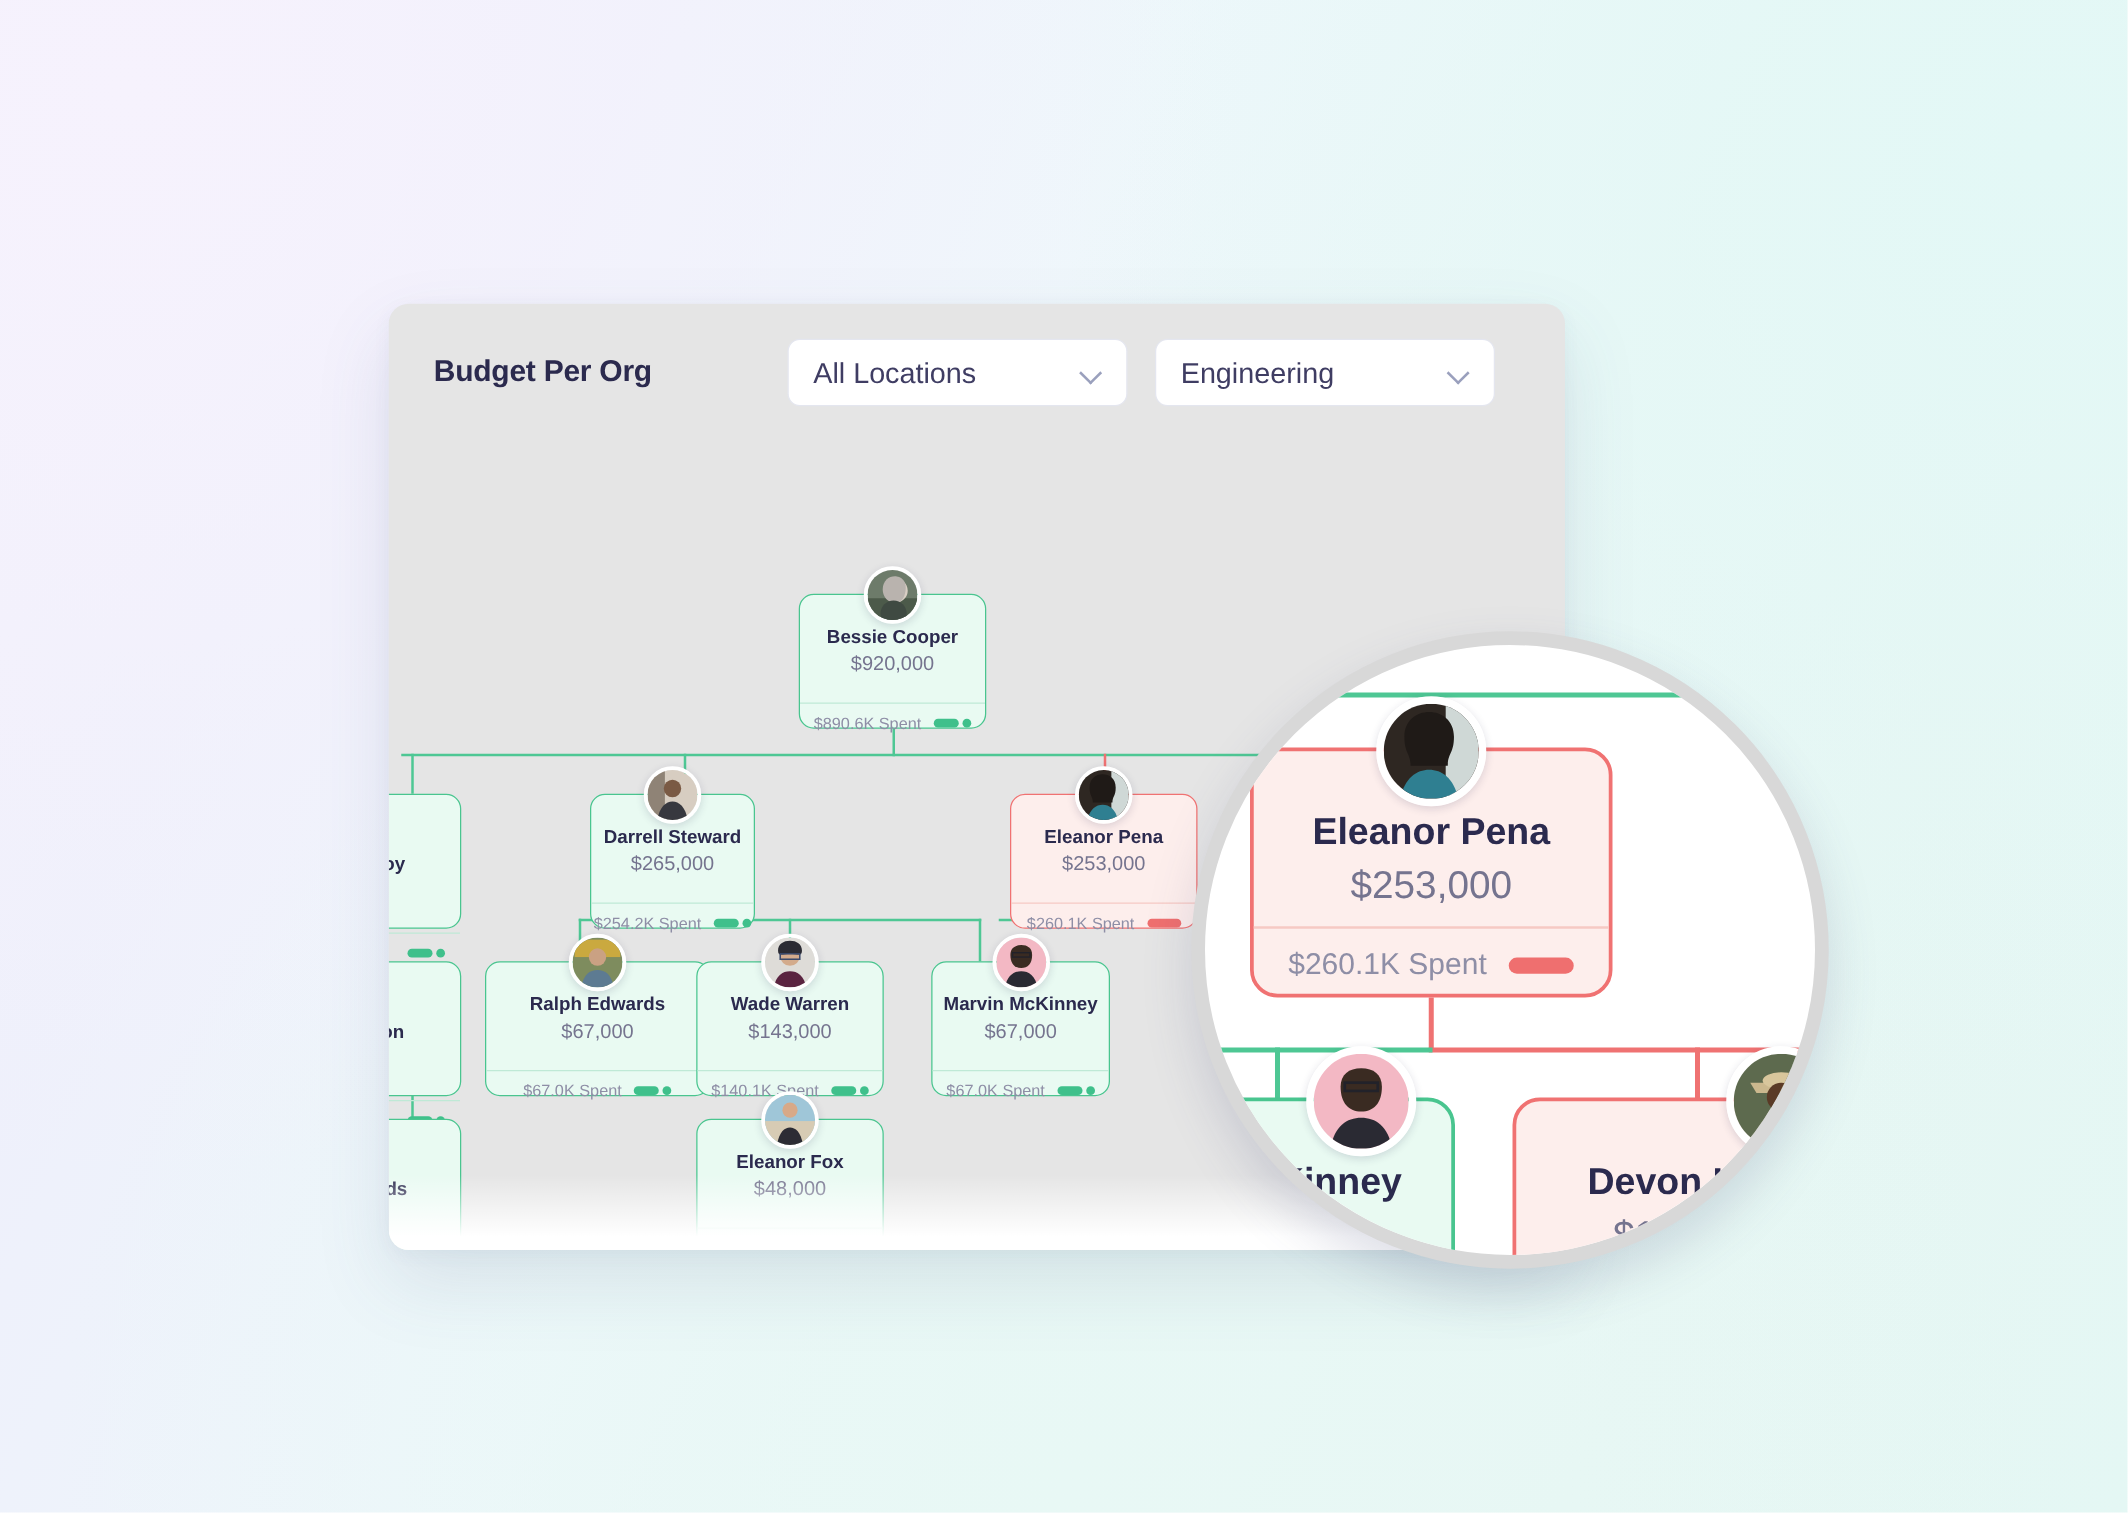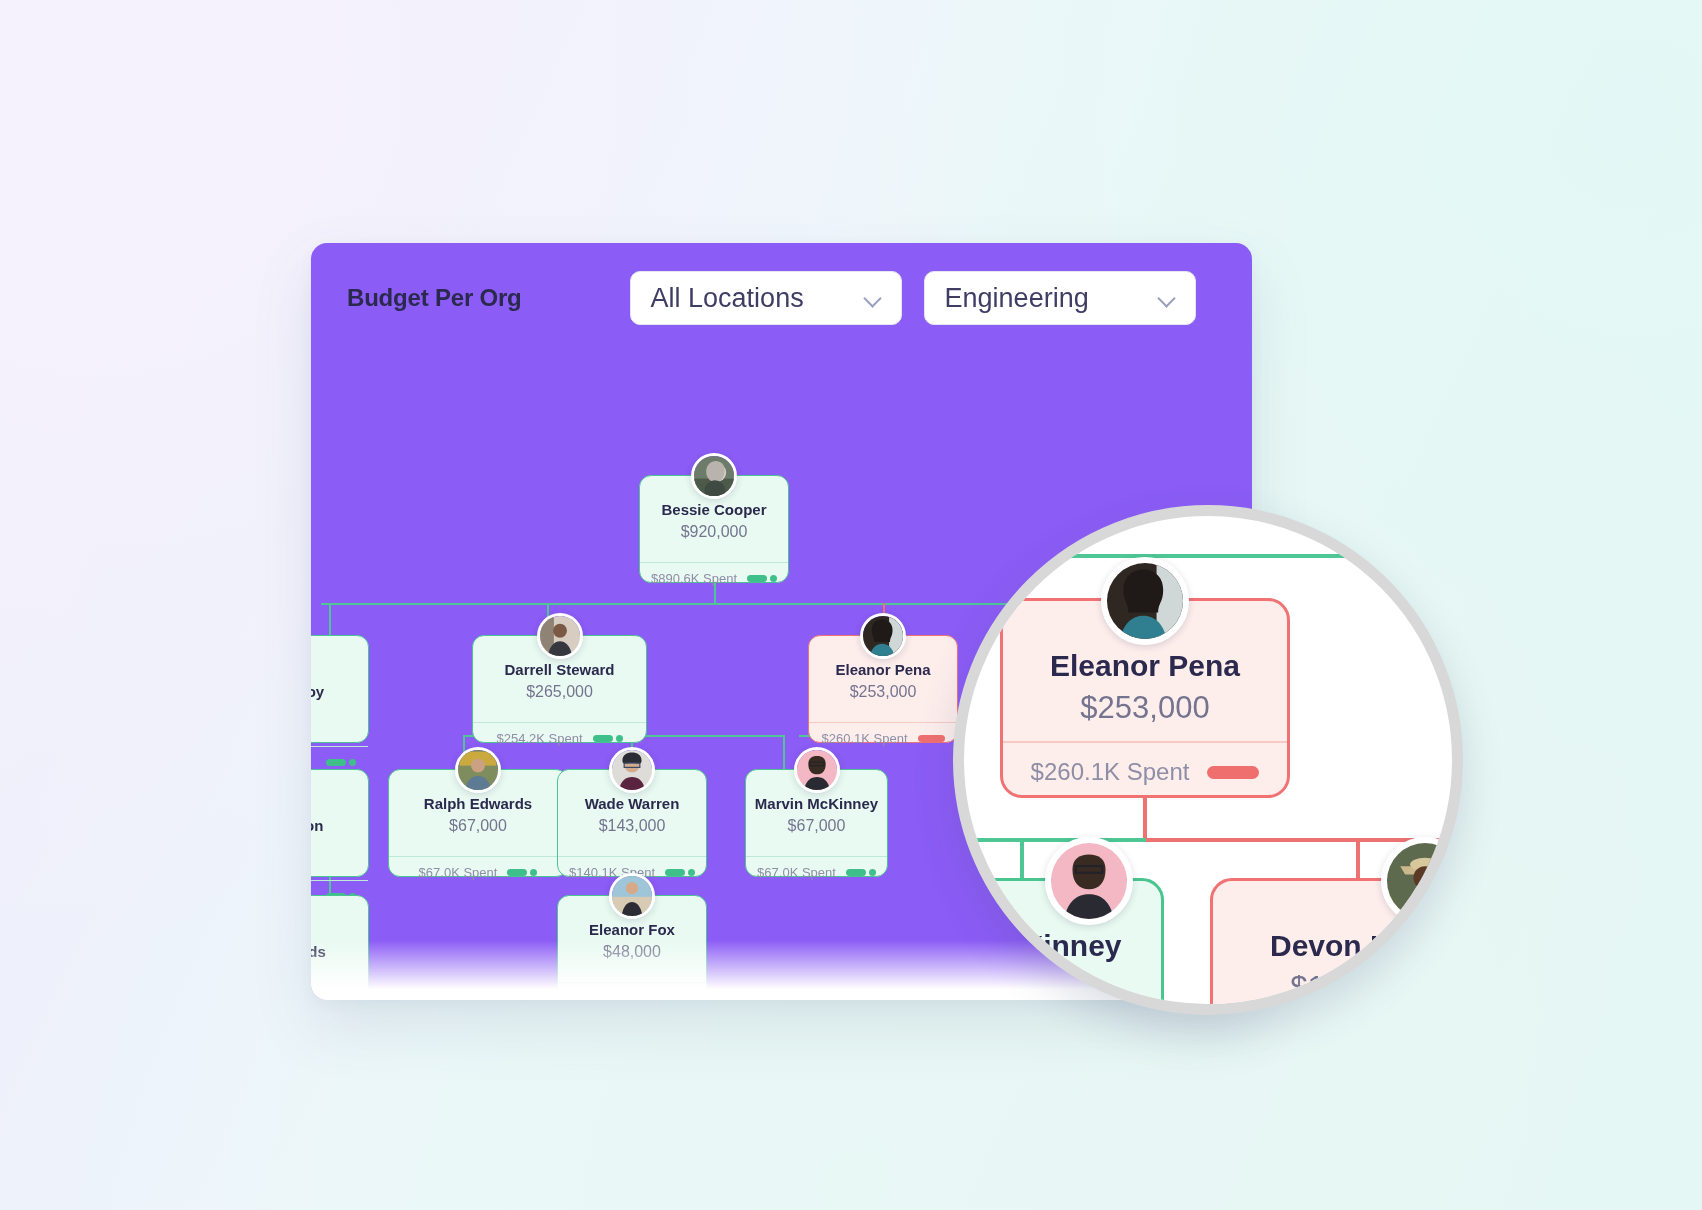--- a/index.html
+++ b/index.html
@@ -19,21 +19,21 @@
       radial-gradient(circle at 96% 10%, #e3f8f6 0%, rgba(227,248,246,0) 40%),
       radial-gradient(circle at 50% 98%, #e8f8f5 0%, rgba(232,248,245,0) 55%);
     pointer-events: none;
   }
 
   
   .app-card {
     position: absolute;
     left: 311px; top: 243px;
     width: 941px; height: 757px;
-    background: #8b5cf6;
+    background: #e5e5e5;
     border-radius: 16px;
     box-shadow: 0 26px 60px rgba(80,90,130,0.13), 0 4px 14px rgba(80,90,130,0.05);
     overflow: hidden;
   }
 
   .toolbar {
     position: absolute;
     left: 0; top: 0; right: 0; height: 110px;
     display: flex; align-items: center;
     padding: 0 36px;
@@ -48,21 +48,21 @@
     height: 54px; min-width: 272px;
     border: 1.5px solid #e4e6ef;
     border-radius: 10px;
     display: flex; align-items: center;
     padding: 0 20px;
     background: #fff;
     margin-right: 22px;
     cursor: pointer;
   }
   .select .sel-label {
-    font-size: 27px; color: #3f3d63; font-weight: 400;
+    font-size: 23px; color: #3f3d63; font-weight: 400;
     white-space: nowrap;
   }
   .select .chev {
     margin-left: auto; width: 16px; height: 16px;
     display: inline-block; position: relative;
   }
   .select .chev::after {
     content: ""; position: absolute; left: 1px; top: 2px;
     width: 11px; height: 11px;
     border-right: 2px solid #9aa0bd;
@@ -224,21 +224,21 @@
     <div class="node" style="left:-60px; top:288px; width:118px; height:108px;">
       <div class="nm" style="margin-top:22px">Coy</div>
       <div class="spent-row" style="margin-top:44px; justify-content:flex-end; padding-right:12px;">
         <span class="bar">
             <i class="b1"></i>
             <i class="b2"></i>
           </span>
       </div>
     </div>
 
-    <div class="node" style="left:161px; top:288px; width:175px; height:108px;">
+    <div class="node" style="left:161px; top:288px; width:132px; height:108px;">
       <div class="avatar">
         <svg class="ph" viewBox="0 0 46 46">
           <rect width="46" height="46" fill="#d7cdc1"></rect>
             <rect x="0" y="0" width="16" height="46" fill="#8f8376"></rect>
           <circle cx="23" cy="17" r="8" fill="#7a5a44"></circle>
             <path d="M9 46c2-12 8-17 14-17s12 5 14 17z" fill="#37383f"></path>
         </svg>
       </div>
       <div class="nm">Darrell Steward</div>
       <div class="amt">$265,000</div>

